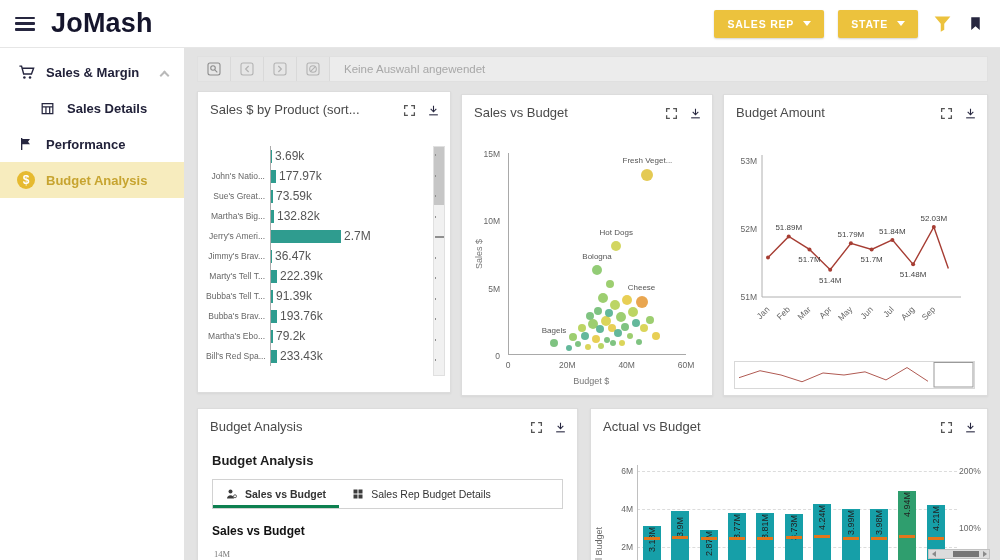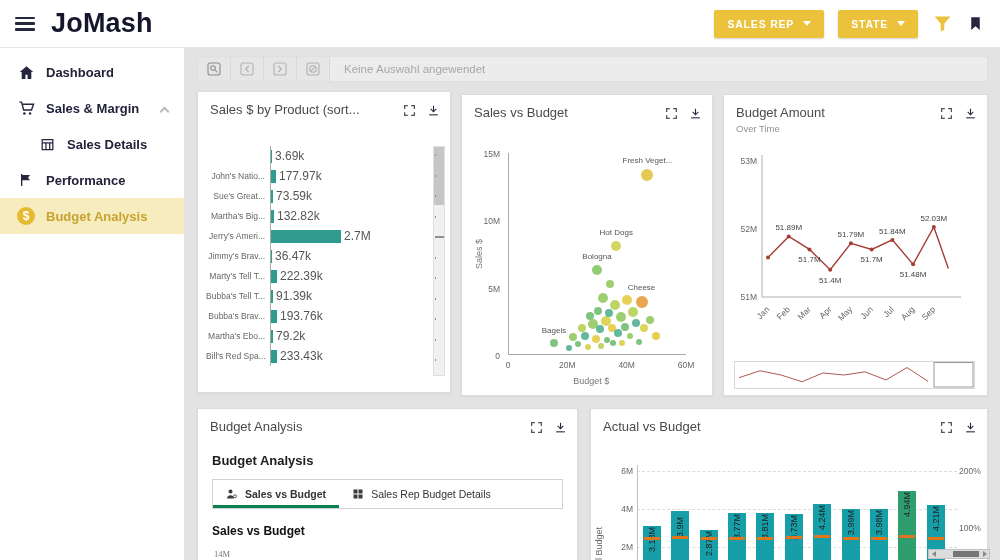--- a/index.html
+++ b/index.html
@@ -139,28 +139,20 @@
     </div>
     <div class="hd-ic">
       <svg viewBox="0 0 24 24" width="17" height="17">
           <path d="M6 3h12v18l-6-5-6 5z" fill="#26263f"></path>
         </svg>
     </div>
   </div>
 </div>
 
 <div class="sidebar">
-  <div class="side-item">
-    <span class="s-ic">
-      <svg viewBox="0 0 24 24" width="17" height="17">
-          <path d="M12 3 2.5 11.2h2.7V21h5.3v-6h3v6h5.3v-9.8h2.7z" fill="currentColor"></path>
-        </svg>
-    </span>
-    <span class="s-label">Dashboard</span>
-  </div>
   <div class="side-item">
     <span class="s-ic">
       <svg viewBox="0 0 24 24" width="17" height="17">
           <path d="M2 3h3l3 11h11l3-8H6.5" fill="none" stroke="currentColor" stroke-width="2"></path>
           <circle cx="9" cy="19" r="1.8" fill="currentColor"></circle>
           <circle cx="17" cy="19" r="1.8" fill="currentColor"></circle>
         </svg>
     </span>
     <span class="s-label">Sales &amp; Margin</span>
     <span class="chev"></span>
@@ -412,21 +404,20 @@
         <div class="dot" style="left: 168.467px; top: 189.067px; width: 8px; height: 8px; background: rgb(214, 207, 67);"></div>
         <div class="dot" style="left: 174.4px; top: 180.987px; width: 8px; height: 8px; background: rgb(143, 199, 92);"></div>
         <div class="dot" style="left: 180.333px; top: 197.147px; width: 8px; height: 8px; background: rgb(229, 200, 61);"></div>
       </div>
   </div>
 
   <div class="card" id="card3">
     <div class="card-head">
       <div class="head-txt">
         <div class="card-title">Budget Amount</div>
-        <div class="card-sub">Over Time</div>
       </div>
       <div class="card-icons">
         <span class="ci fs">
             <svg viewBox="0 0 24 24" width="13" height="13" fill="none" stroke="currentColor" stroke-width="2.4">
               <path d="M3 9V3h6M15 3h6v6M21 15v6h-6M9 21H3v-6"></path>
             </svg>
           </span>
         <span class="ci dl">
             <svg viewBox="0 0 24 24" width="13" height="13" fill="currentColor">
               <path d="M11 3h2v9l3.5-3.5 1.4 1.4L12 15.8 6.1 9.9l1.4-1.4L11 12z"></path>

